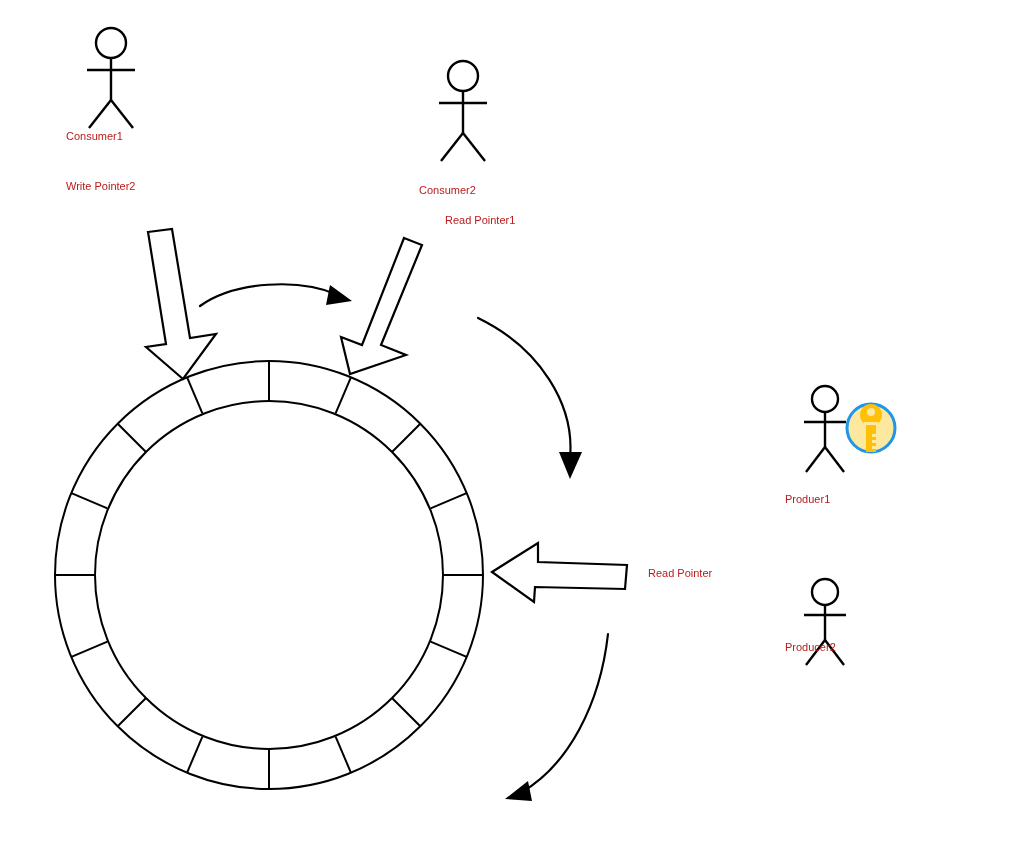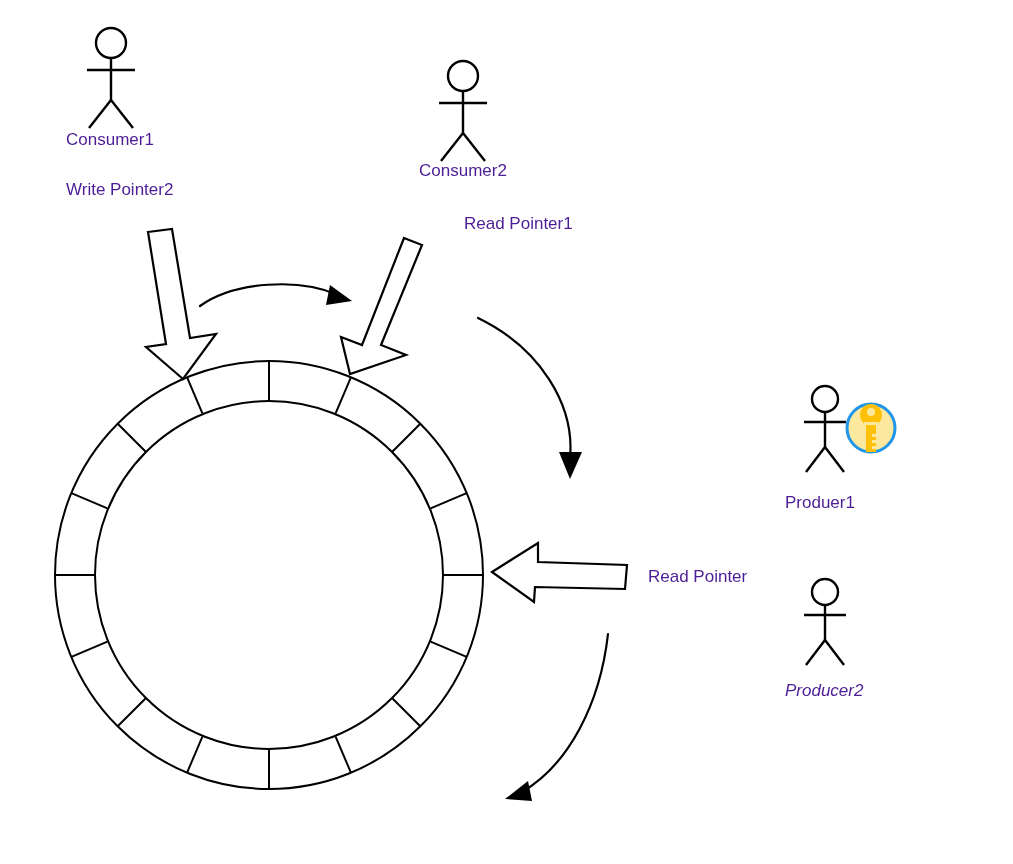--- a/index.html
+++ b/index.html
@@ -20,22 +20,22 @@
   #canvas svg.layer {
     position: absolute;
     left: 0;
     top: 0;
     width: 1013px;
     height: 864px;
   }
   .label {
     position: absolute;
     font-family: "Liberation Sans", sans-serif;
-    font-size: 17px;
-    color: #4c1d95;
+    font-size: 11px;
+    color: #b91c1c;
     white-space: nowrap;
     line-height: 1;
   }
   .block-arrow {
     fill: #ffffff;
     stroke: #000000;
     stroke-width: 2.2;
     stroke-linejoin: miter;
   }
   .thin-arrow {
@@ -197,23 +197,23 @@
       <line class="stick" x1="825" y1="640" x2="806" y2="665"></line>
       <line class="stick" x1="825" y1="640" x2="844" y2="665"></line>
     </g>
 
   </svg>
 
   <div class="label" style="left:66px; top:131px;">Consumer1</div>
 
   <div class="label" style="left:66px; top:181px;">Write Pointer2</div>
 
-  <div class="label" style="left:419px; top:162px;">Consumer2</div>
-
-  <div class="label" style="left:464px; top:215px;">Read Pointer1</div>
+  <div class="label" style="left:419px; top:185px;">Consumer2</div>
+
+  <div class="label" style="left:445px; top:215px;">Read Pointer1</div>
 
   <div class="label" style="left:648px; top:568px;">Read Pointer</div>
 
   <div class="label" style="left:785px; top:494px;">Produer1</div>
 
-  <div class="label" style="left:785px; top:682px;font-style:italic;">Producer2</div>
+  <div class="label" style="left:785px; top:642px;">Producer2</div>
 
 </div>
 
 </body></html>

